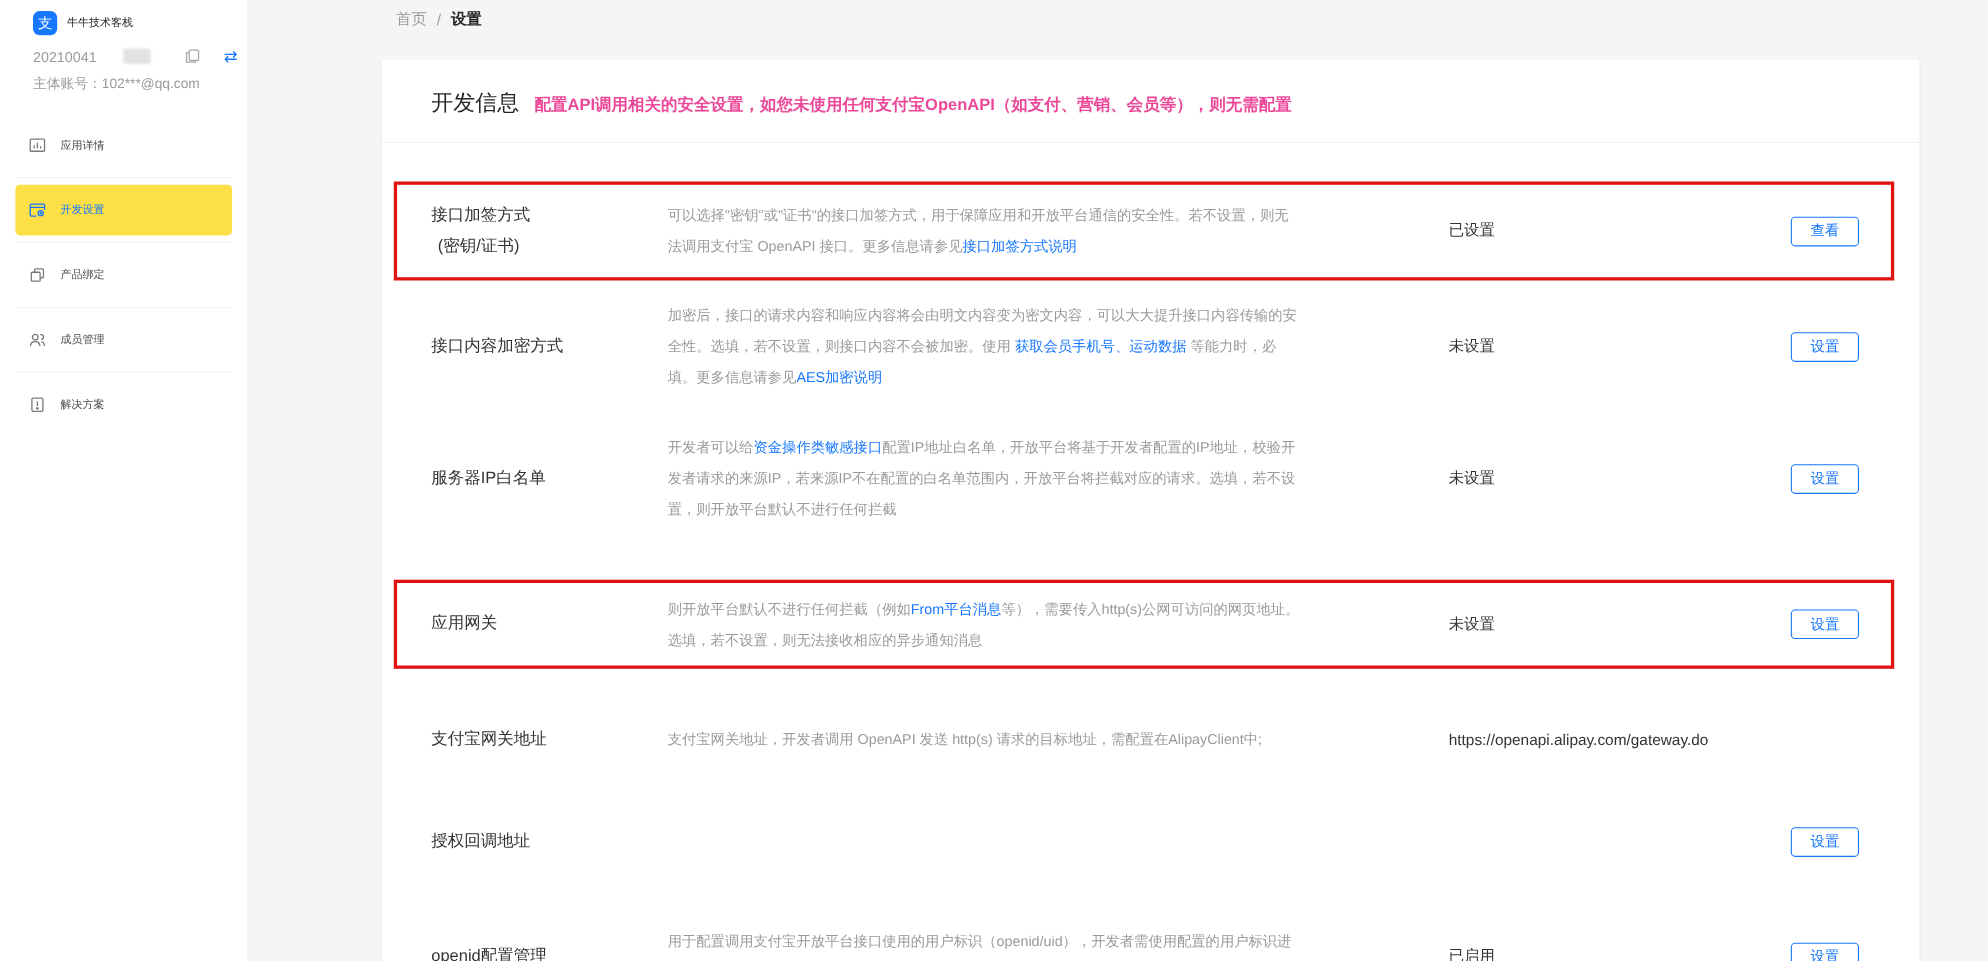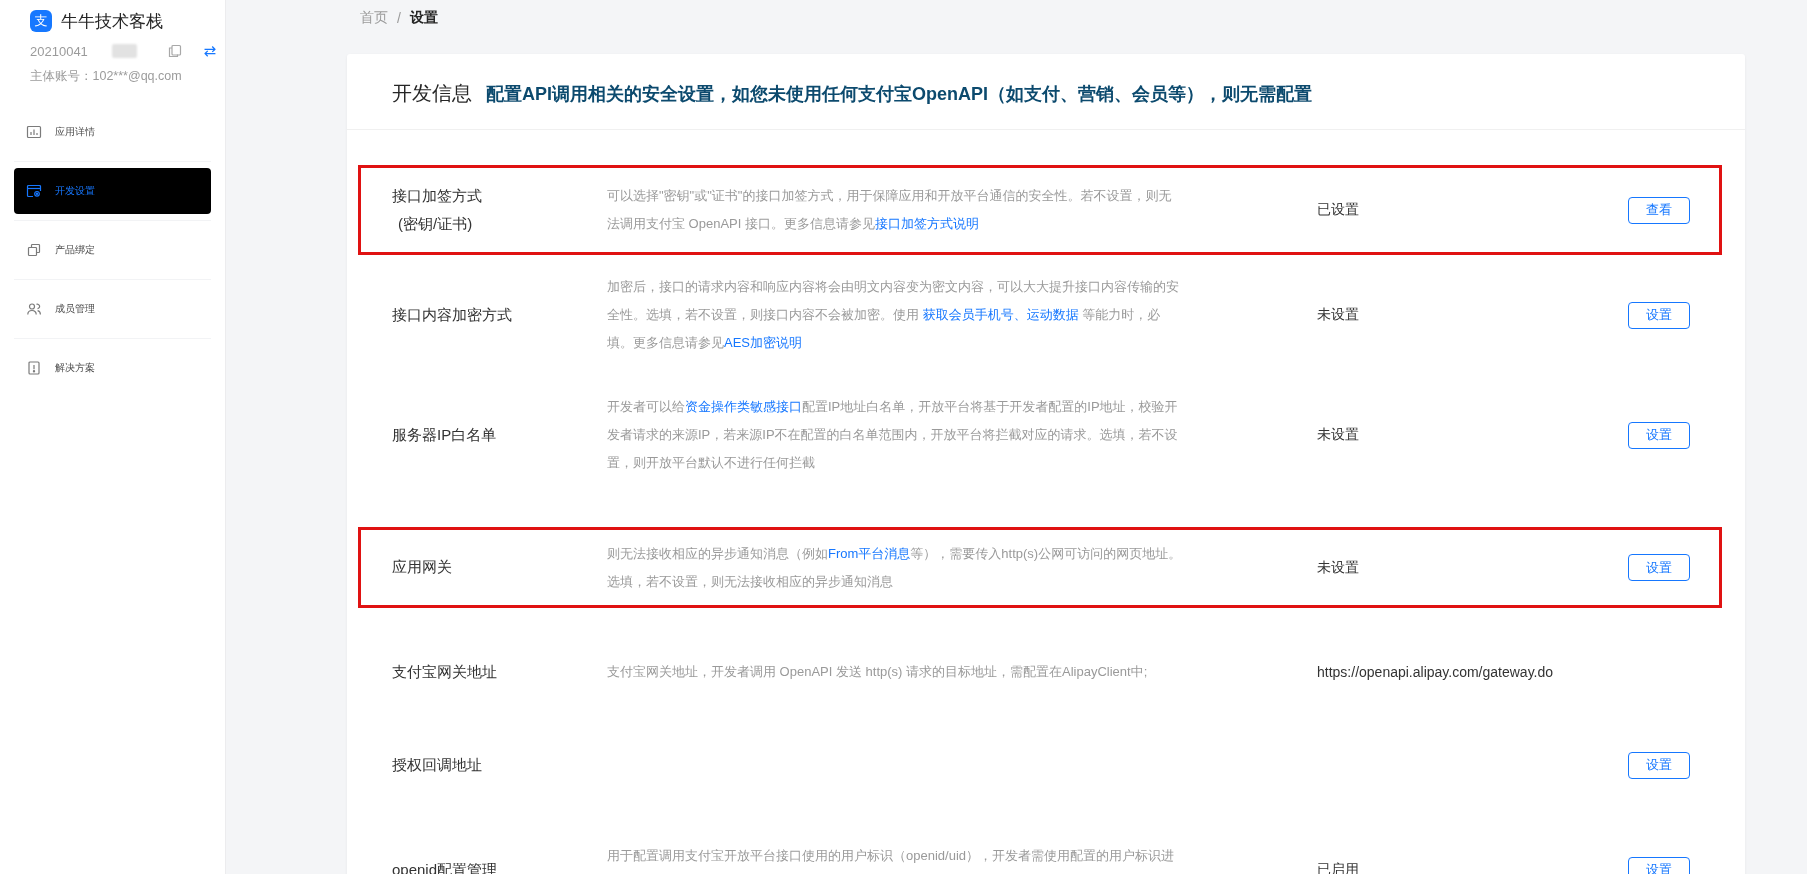--- a/index.html
+++ b/index.html
@@ -9,46 +9,46 @@
     background: #f4f5f7;
     overflow: hidden;
     display: flex;
   }
   
   .sidebar { width: 226px; height: 100%; background: #fff; border-right: 1px solid #ececee; flex: none; }
   .side-head { padding: 8px 0 0 30px; }
   .logo-row { display: flex; align-items: center; gap: 9px; height: 26px; }
   .logo { width: 22px; height: 22px; border-radius: 6px; background: #1678ff; color: #fff;
           font-size: 13px; display: flex; align-items: center; justify-content: center; flex: none; }
-  .app-name { font-size: 17px; color: #262626; text-align: center; }
+  .app-name { font-size: 10px; color: #262626; text-align: center; }
   .appid-row { display: flex; align-items: center; margin-top: 8px; color: #9b9b9b; font-size: 13px; width: 186px; gap: 21px; }
   .blur-blob { width: 46px; height: 14px; background: #e2e2e2; border-radius: 2px; margin-left: 3px; filter: blur(1px); }
   .copy-icon { margin-left: 10px; cursor: pointer; display: inline-flex; }
   .swap-icon { margin-left: auto; color: #1677ff; font-size: 15px; cursor: pointer; }
   .account { margin-top: 8px; color: #9b9b9b; font-size: 12.5px; }
   .menu { margin-top: 24px; list-style: none; }
   .menu li { margin: 0 14px; border-top: 1px solid #f2f3f5; }
   .menu li:first-child { border-top: none; }
   .menu .item { display: flex; align-items: center; gap: 13px; height: 46px; margin: 6px 0;
                 padding: 0 12px; border-radius: 4px; font-size: 10px; color: #4a4a4a; cursor: pointer; }
   .menu .item svg { flex: none; stroke: #7b7b7b; }
-  .menu li.active .item { background: #000000; color: #1677ff; }
+  .menu li.active .item { background: #fde047; color: #1677ff; }
   .menu li.active .item svg { stroke: #1677ff; }
   
   .main { flex: 1; padding: 6px 0 0 121px; }
   .breadcrumb { font-size: 14px; color: #9b9b9b; margin-left: 13px; height: 24px;
                 display: flex; gap: 9px; align-items: center; }
   .bc-home { cursor: pointer; }
   .bc-cur { color: #262626; font-weight: 600; }
   .card { width: 1398px; background: #fff; border-radius: 3px; box-shadow: 0 1px 3px rgba(0,0,0,0.06);
           margin-top: 24px; padding-bottom: 60px; }
   .card-head { display: flex; align-items: baseline; gap: 14px; padding: 26px 45px 22px 45px;
                border-bottom: 1px solid #f0f0f0; }
   .card-title { font-size: 20px; color: #262626; font-weight: 500; }
-  .card-sub { font-size: 18px; color: #0c4a6e; font-weight: 600; }
+  .card-sub { font-size: 15px; color: #ec4899; font-weight: 600; }
   
   .row { display: flex; align-items: center; padding: 0 55px 0 45px; position: relative; }
   .r1 { min-height: 90px;  margin-top: 35px; }
   .r2 { min-height: 120px; }
   .r3 { min-height: 120px; }
   .r4 { min-height: 81px;  margin-top: 32px; }
   .r5 { min-height: 96px;  margin-top: 16px; }
   .r6 { min-height: 90px; justify-content: center; }
   .r7 { min-height: 120px; }
   .row-label { width: 215px; flex: none; font-size: 15px; color: #333; line-height: 1.9; }
@@ -182,21 +182,21 @@
       <div class="row-mid">未设置</div>
       <div class="row-action">
         <button class="ghost-btn">设置</button>
       </div>
     </div>
 
     <div class="row r4">
       <div class="row-label">
           <div>应用网关</div>
         </div>
-      <div class="row-desc"><span>则无法接收相应的异步通知消息（例如</span><span class="link">From平台消息</span><span>等），需要传入http(s)公网可访问的网页地址。选填，若不设置，则无法接收相应的异步通知消息</span></div>
+      <div class="row-desc"><span>则开放平台默认不进行任何拦截（例如</span><span class="link">From平台消息</span><span>等），需要传入http(s)公网可访问的网页地址。选填，若不设置，则无法接收相应的异步通知消息</span></div>
       <div class="row-mid">未设置</div>
       <div class="row-action">
         <button class="ghost-btn">设置</button>
       </div>
       <div class="red-box"></div>
     </div>
 
     <div class="row r5">
       <div class="row-label">
           <div>支付宝网关地址</div>

